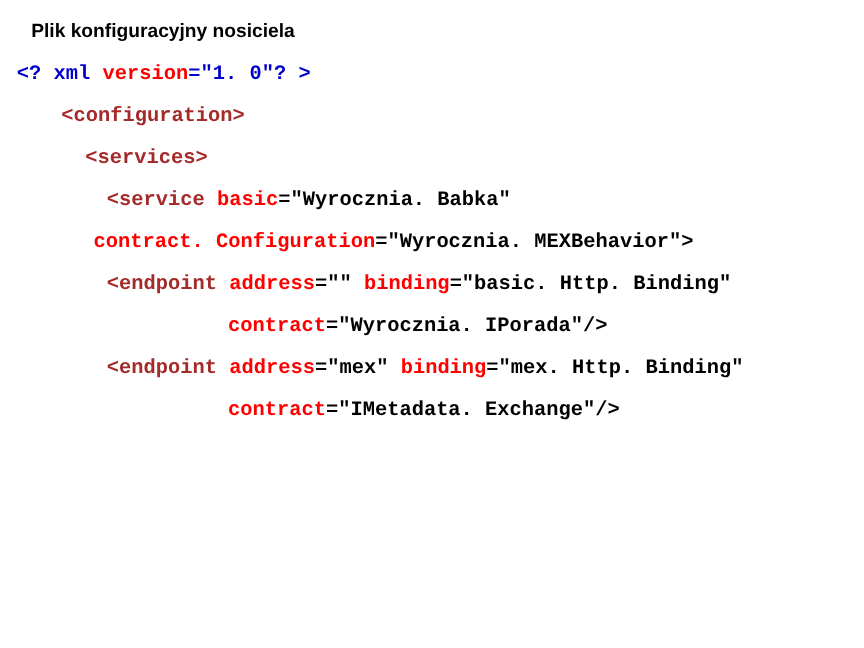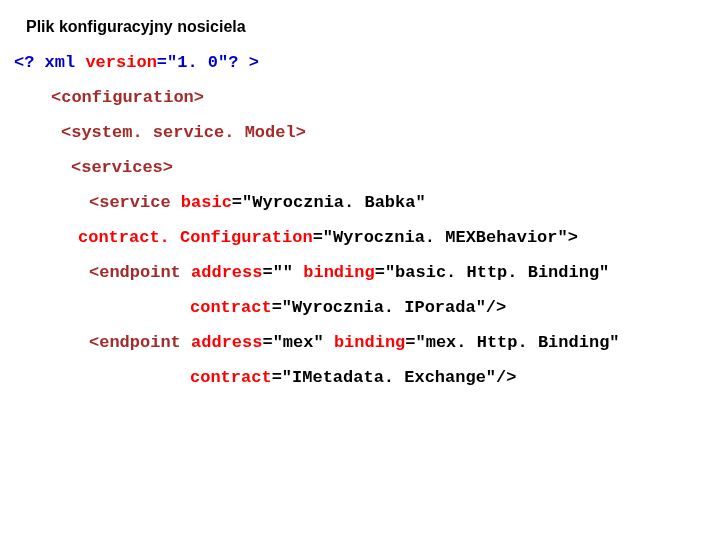--- a/index.html
+++ b/index.html
@@ -41,21 +41,20 @@
 <body>
 
 <div class="title">Plik konfiguracyjny nosiciela</div>
 
 <div class="code">
 
   <div class="line i0"><span class="kw">&lt;? xml </span><span class="attr">version</span><span class="kw">="1. 0"? &gt;</span></div>
 
   <div class="line i0"><span class="tag">&lt;configuration&gt;</span></div>
 
-  <div class="line i1"><span class="tag">&lt;system. service. Model&gt;</span></div>
 
   <div class="line i2"><span class="tag">&lt;services&gt;</span></div>
 
   <div class="line i3"><span class="tag">&lt;service </span><span class="attr">basic</span><span class="txt">="Wyrocznia. Babka"</span></div>
 
   <div class="line i4"><span class="attr">contract. Configuration</span><span class="txt">="Wyrocznia. MEXBehavior"&gt;</span></div>
 
   <div class="line i3"><span class="tag">&lt;endpoint </span><span class="attr">address</span><span class="txt">="" </span><span class="attr">binding</span><span class="txt">="basic. Http. Binding"</span></div>
 
   <div class="line i5"><span class="attr">contract</span><span class="txt">="Wyrocznia. IPorada"/&gt;</span></div>

